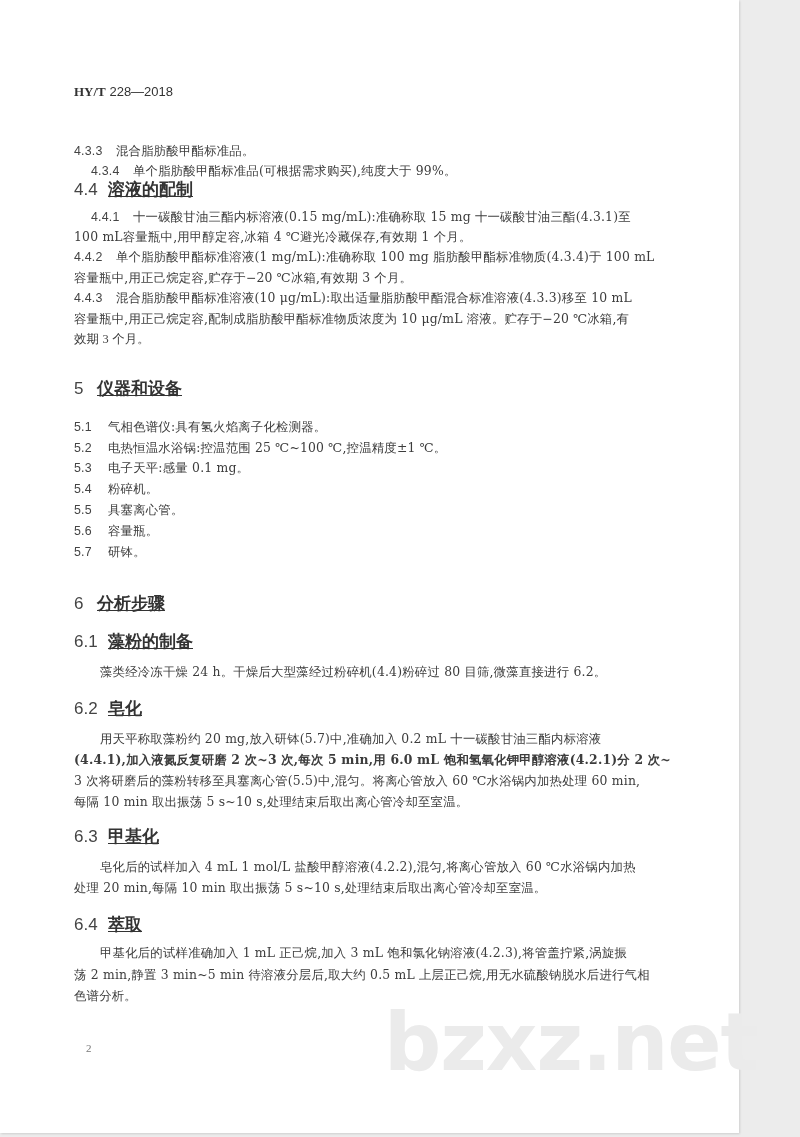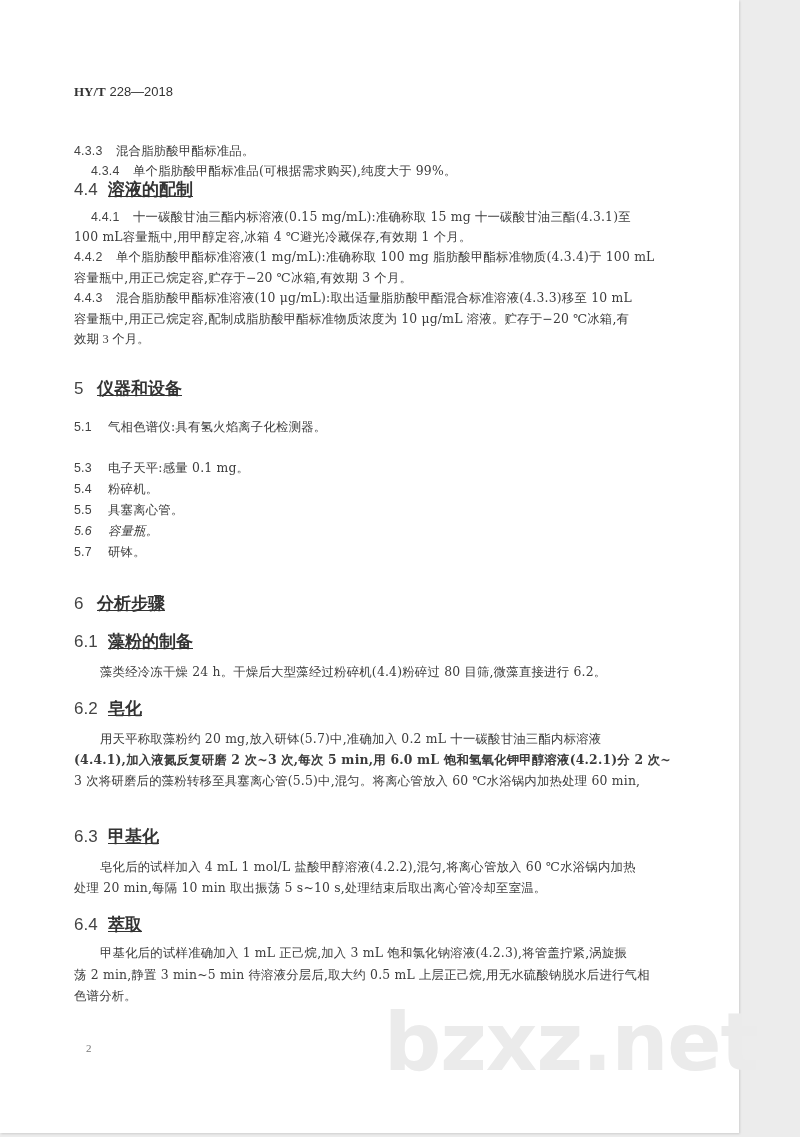--- a/index.html
+++ b/index.html
@@ -66,30 +66,33 @@
   <div class="abs line" style="left:74px;top:311px;">容量瓶中,用正己烷定容,配制成脂肪酸甲酯标准物质浓度为 10 μg/mL 溶液。贮存于−20 ℃冰箱,有</div>
   <div class="abs line" style="left:74px;top:331px;font-family:Liberation Serif, serif;">效期 3 个月。</div>
 
   <div class="abs h" style="left:74px;top:377px;">
     <span class="num n1">5</span><span>仪器和设备</span>
   </div>
 
   <div class="abs line" style="left:74px;top:419px;">
     <span class="num n2">5.1</span><span>气相色谱仪:具有氢火焰离子化检测器。</span>
   </div>
+  <div class="abs line" style="left:74px;top:440px;">
+    <span class="num n2">5.2</span><span>电热恒温水浴锅:控温范围 25 ℃~100 ℃,控温精度±1 ℃。</span>
+  </div>
   <div class="abs line" style="left:74px;top:460px;">
     <span class="num n2">5.3</span><span>电子天平:感量 0.1 mg。</span>
   </div>
   <div class="abs line" style="left:74px;top:481px;">
     <span class="num n2">5.4</span><span>粉碎机。</span>
   </div>
   <div class="abs line" style="left:74px;top:502px;">
     <span class="num n2">5.5</span><span>具塞离心管。</span>
   </div>
-  <div class="abs line" style="left:74px;top:523px;font-style:italic;">
+  <div class="abs line" style="left:74px;top:523px;">
     <span class="num n2">5.6</span><span>容量瓶。</span>
   </div>
   <div class="abs line" style="left:74px;top:544px;">
     <span class="num n2">5.7</span><span>研钵。</span>
   </div>
 
   <div class="abs h" style="left:74px;top:592px;">
     <span class="num n1">6</span><span>分析步骤</span>
   </div>
 
@@ -97,20 +100,21 @@
     <span class="num n2">6.1</span><span>藻粉的制备</span>
   </div>
   <div class="abs line" style="left:100px;top:664px;">藻类经冷冻干燥 24 h。干燥后大型藻经过粉碎机(4.4)粉碎过 80 目筛,微藻直接进行 6.2。</div>
 
   <div class="abs h" style="left:74px;top:697px;">
     <span class="num n2">6.2</span><span>皂化</span>
   </div>
   <div class="abs line" style="left:100px;top:731px;">用天平称取藻粉约 20 mg,放入研钵(5.7)中,准确加入 0.2 mL 十一碳酸甘油三酯内标溶液</div>
   <div class="abs line" style="left:74px;top:752px;font-weight:bold;">(4.4.1),加入液氮反复研磨 2 次~3 次,每次 5 min,用 6.0 mL 饱和氢氧化钾甲醇溶液(4.2.1)分 2 次~</div>
   <div class="abs line" style="left:74px;top:773px;">3 次将研磨后的藻粉转移至具塞离心管(5.5)中,混匀。将离心管放入 60 ℃水浴锅内加热处理 60 min,</div>
+  <div class="abs line" style="left:74px;top:794px;">每隔 10 min 取出振荡 5 s~10 s,处理结束后取出离心管冷却至室温。</div>
 
   <div class="abs h" style="left:74px;top:825px;">
     <span class="num n2">6.3</span><span>甲基化</span>
   </div>
   <div class="abs line" style="left:100px;top:859px;">皂化后的试样加入 4 mL 1 mol/L 盐酸甲醇溶液(4.2.2),混匀,将离心管放入 60 ℃水浴锅内加热</div>
   <div class="abs line" style="left:74px;top:880px;">处理 20 min,每隔 10 min 取出振荡 5 s~10 s,处理结束后取出离心管冷却至室温。</div>
 
   <div class="abs h" style="left:74px;top:913px;">
     <span class="num n2">6.4</span><span>萃取</span>
   </div>

